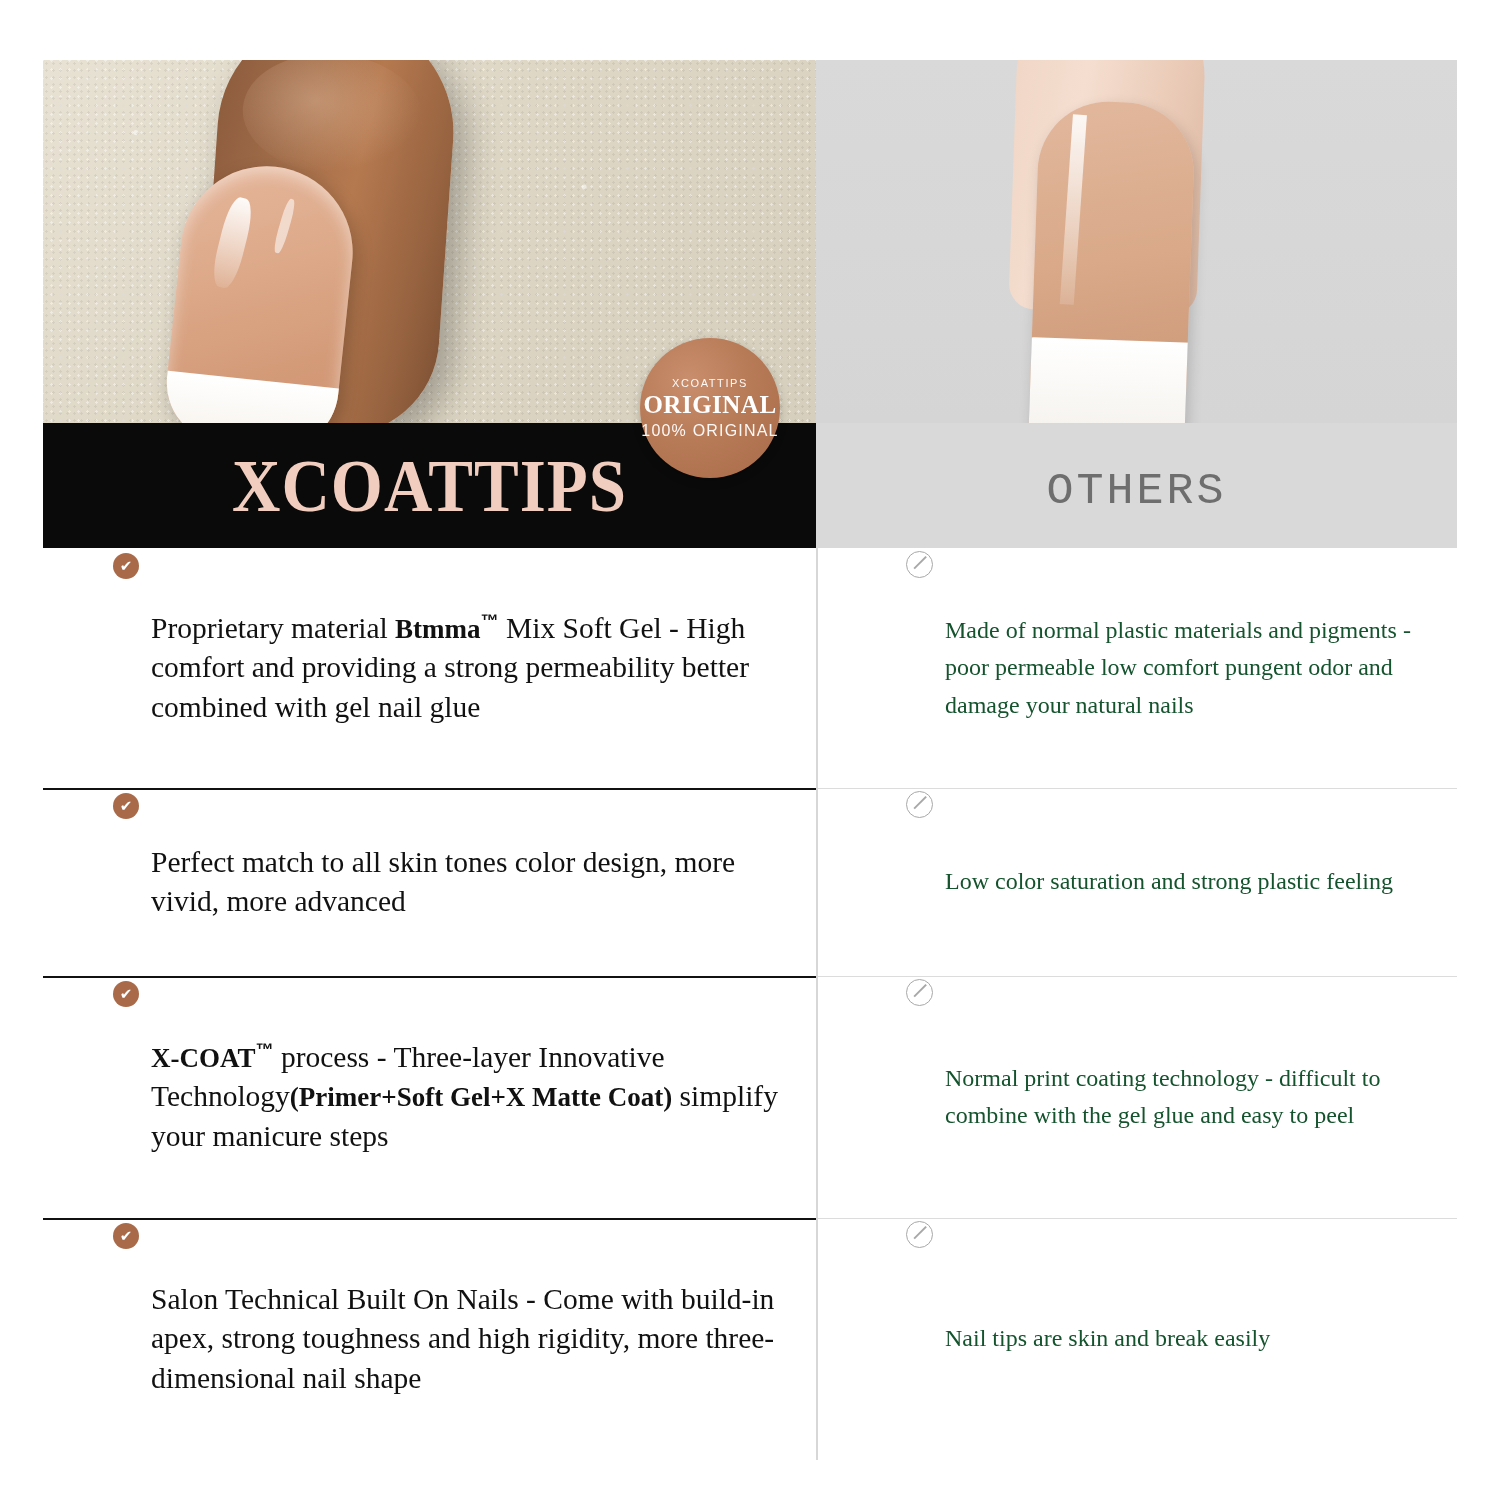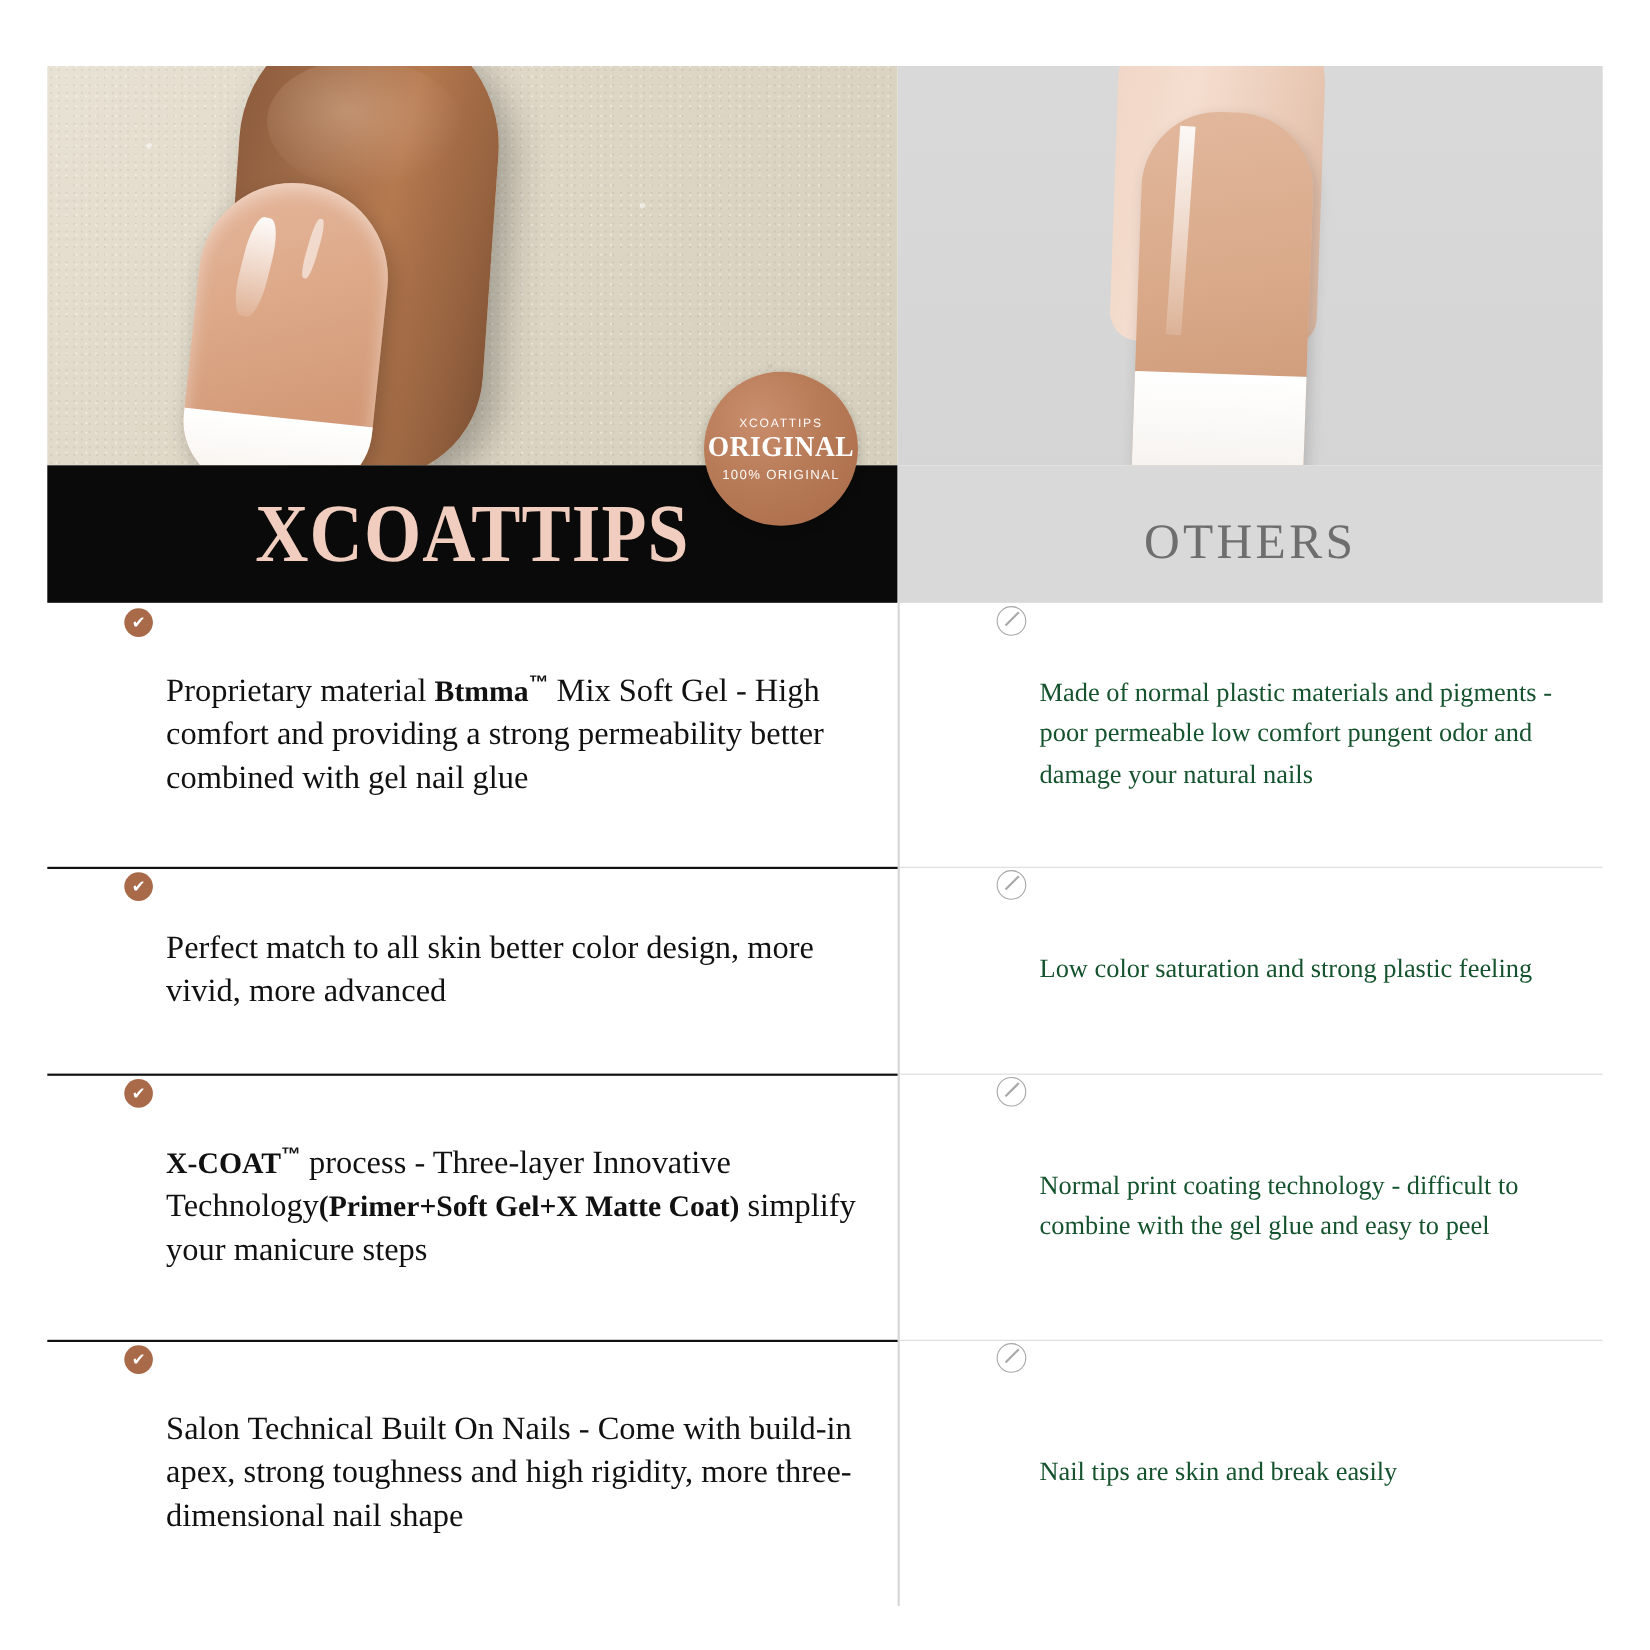--- a/index.html
+++ b/index.html
@@ -190,21 +190,21 @@
   }
   .badge-mid {
     font-family: "Liberation Serif", serif;
     font-weight: bold;
     font-size: 25px;
     letter-spacing: 0.5px;
     transform: scaleY(1.05);
   }
   .badge-bot {
     font-family: "Liberation Sans", sans-serif;
-    font-size: 12px;
+    font-size: 16px;
     letter-spacing: 1.2px;
     margin-top: 3px;
     opacity: 0.95;
   }
 
   
   .head-row {
     position: absolute;
     left: 43px;
     top: 423px;
@@ -231,21 +231,21 @@
   .head-right {
     width: 641px;
     height: 125px;
     background: #d9d9d9;
     display: flex;
     align-items: center;
     justify-content: center;
   }
   .head-right-title {
     color: #6e6e6e;
-    font-family: Liberation Serif, serif;
+    font-family: Liberation Mono, monospace;
     font-size: 45px;
     letter-spacing: 3px;
     margin-top: 12px;
   }
 
   
   .table {
     position: absolute;
     left: 43px;
     top: 548px;
@@ -418,21 +418,21 @@
       </div>
       <div class="cell-right">
         <div class="ic-no"></div>
         <div class="txt-right">Made of normal plastic materials and pigments - poor permeable low comfort pungent odor and damage your natural nails</div>
       </div>
     </div>
 
     <div class="row row-2">
       <div class="cell-left">
         <div class="ic-check">✔</div>
-        <div class="txt-left"><span>Perfect match to all skin better color design, more vivid, more advanced</span></div>
+        <div class="txt-left"><span>Perfect match to all skin tones color design, more vivid, more advanced</span></div>
       </div>
       <div class="cell-right">
         <div class="ic-no"></div>
         <div class="txt-right">Low color saturation and strong plastic feeling</div>
       </div>
     </div>
 
     <div class="row row-3">
       <div class="cell-left">
         <div class="ic-check">✔</div>

